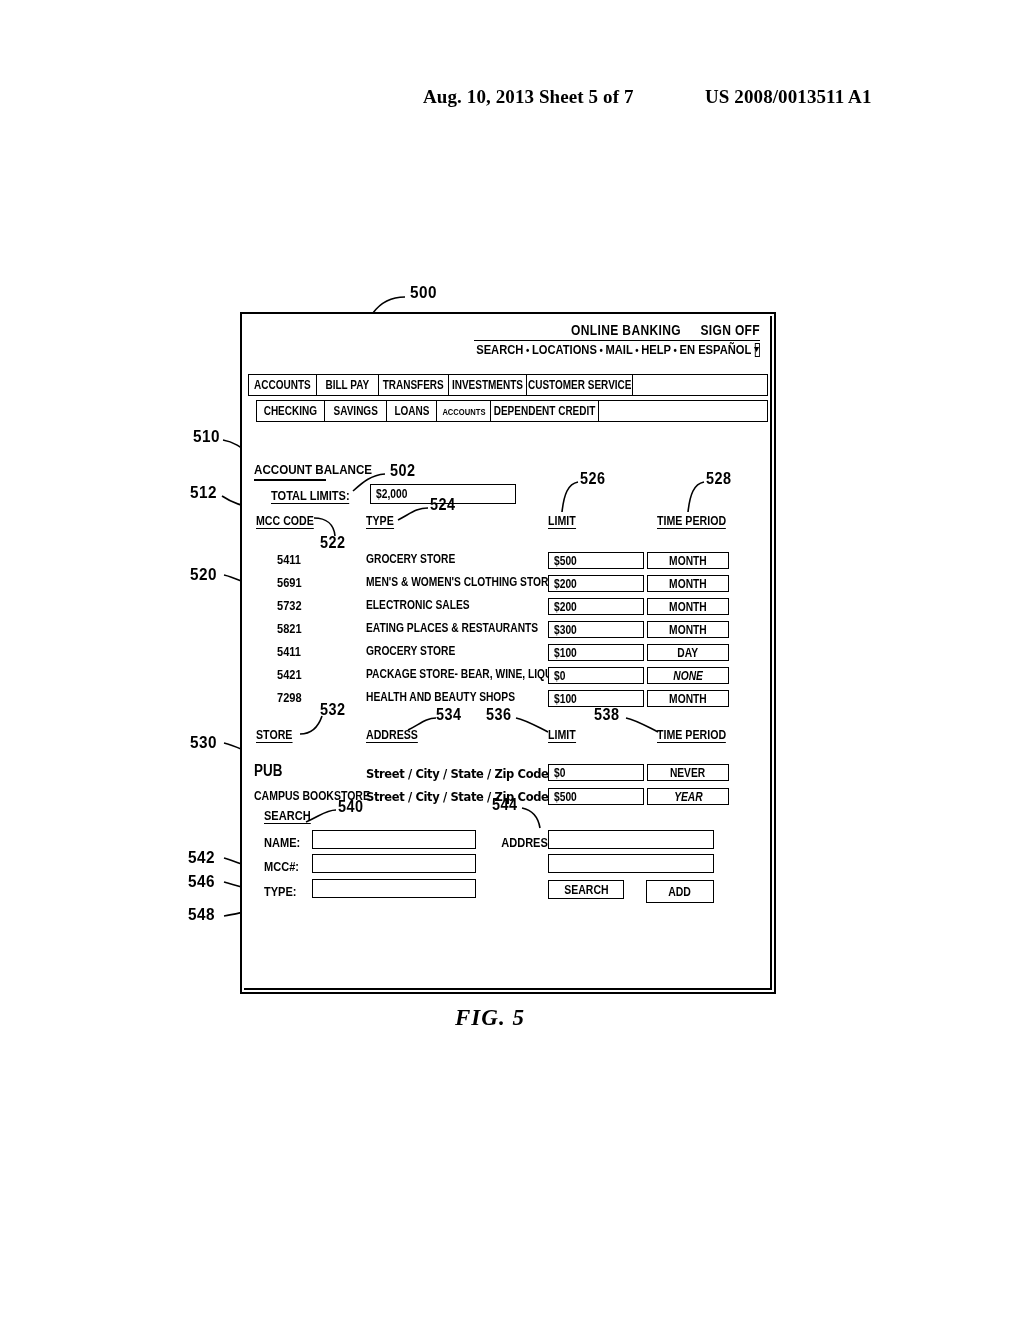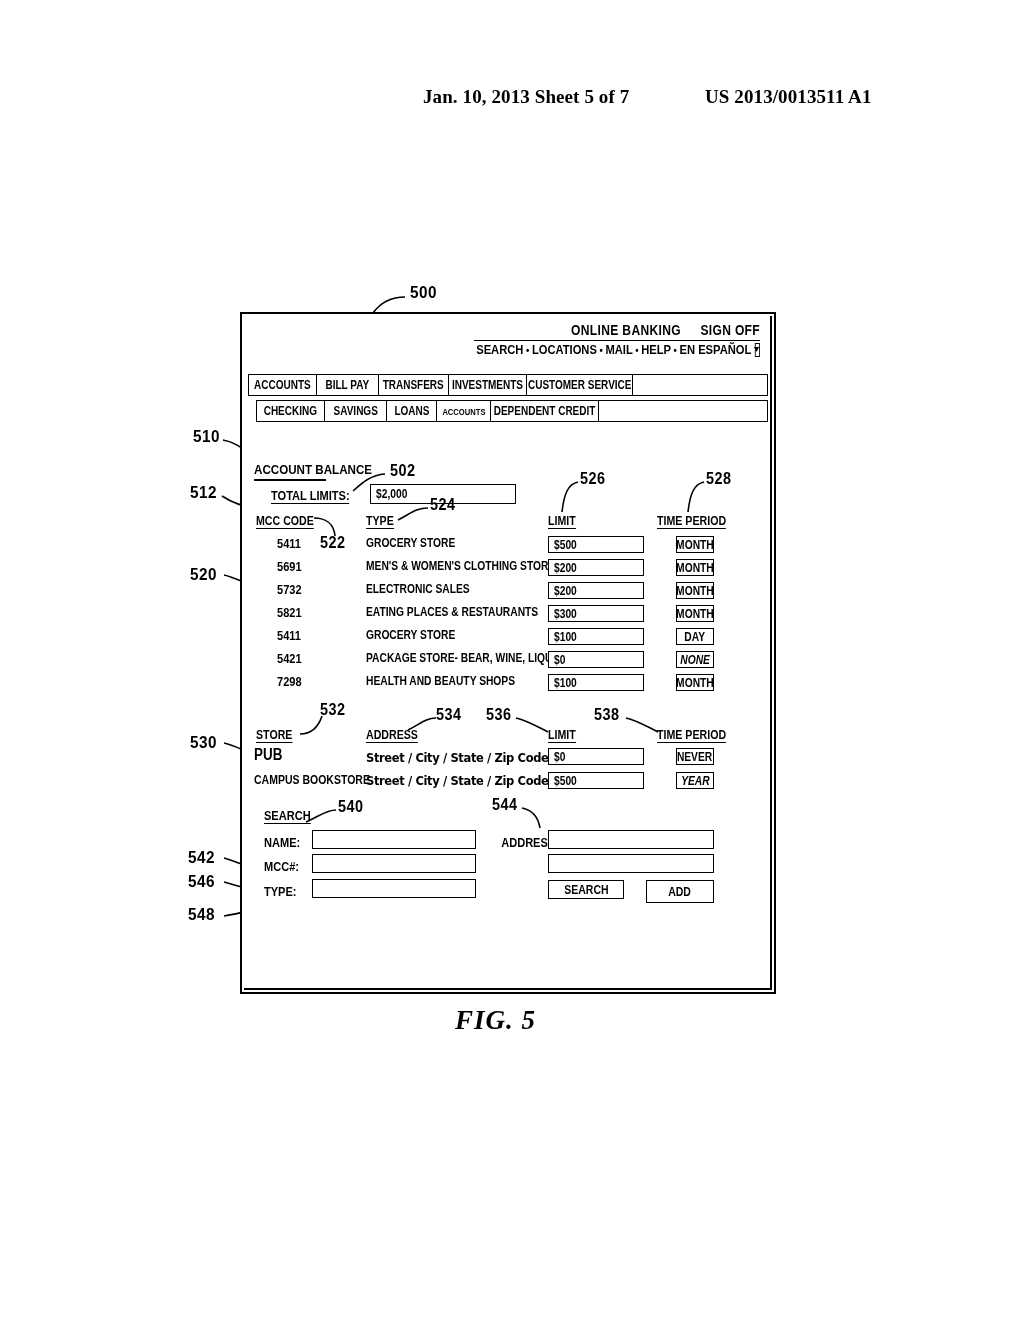--- a/index.html
+++ b/index.html
@@ -197,36 +197,36 @@
     font-family: "Liberation Sans Narrow", "Liberation Sans", sans-serif;
     font-weight: bold;
     font-size: 12.5px;
     border-bottom: 1.5px solid #000;
     transform: scaleX(0.85);
     transform-origin: left center;
     white-space: nowrap;
   }
 
   
-  .mcc-row { position: absolute; left: 0; right: 0; height: 23px; }
+  .mcc-row { position: absolute; left: 0; right: 0; height: 23px; margin-top: 16px; }
   .mcc-code {
     position: absolute; left: 35px; width: 60px; text-align: left;
     font-family: "Liberation Sans Narrow", "Liberation Sans", sans-serif;
     font-weight: bold; font-size: 13px;
     transform: scaleX(0.85); transform-origin: left center;
   }
   .mcc-type {
     position: absolute; left: 124px;
     font-family: "Liberation Sans Narrow", "Liberation Sans", sans-serif;
     font-weight: bold; font-size: 12.5px;
     transform: scaleX(0.82); transform-origin: left center;
     white-space: nowrap;
   }
   .mcc-limit { left: 306px; width: 96px; height: 17px; }
-  .mcc-period { left: 434px; width: 38px; height: 17px; }
+  .mcc-period { left: 405px; width: 82px; height: 17px; }
 
   
   .store-name {
     position: absolute; left: 12px;
     font-family: "Liberation Sans Narrow", "Liberation Sans", sans-serif;
     font-weight: bold;
     transform: scaleX(0.84); transform-origin: left center;
     white-space: nowrap;
   }
   .store-name.big { font-size: 16px; }
@@ -288,30 +288,30 @@
   .leader path { fill: none; stroke: #000; stroke-width: 1.6; }
 
   
   .fig-caption {
     position: absolute;
     left: 455px;
     top: 1005px;
     font-family: "Liberation Serif", serif;
     font-style: italic;
     font-weight: bold;
-    font-size: 27px;
+    font-size: 23px;
     letter-spacing: 1px;
   }
 </style>
 </head>
 <body>
 
 <div class="pat-header">
-  <span class="h-date">Jan. 10, 2013  Sheet 5 of 7</span>
-  <span class="h-num">US 2013/0013511 A1</span>
+  <span class="h-date">Aug. 10, 2013  Sheet 5 of 7</span>
+  <span class="h-num">US 2008/0013511 A1</span>
 </div>
 
 <div class="refnum" style="left:410px; top:283px;">500</div>
 <svg class="leader" style="left:355px; top:288px;" width="60" height="30">
   <path d="M50,9 C36,9 26,14 18,25"></path>
 </svg>
 
 <div class="refnum" style="left:193px; top:427px;">510</div>
 <svg class="leader" style="left:218px; top:432px;" width="42" height="34">
   <path d="M5,8 C18,10 26,18 38,27"></path>

